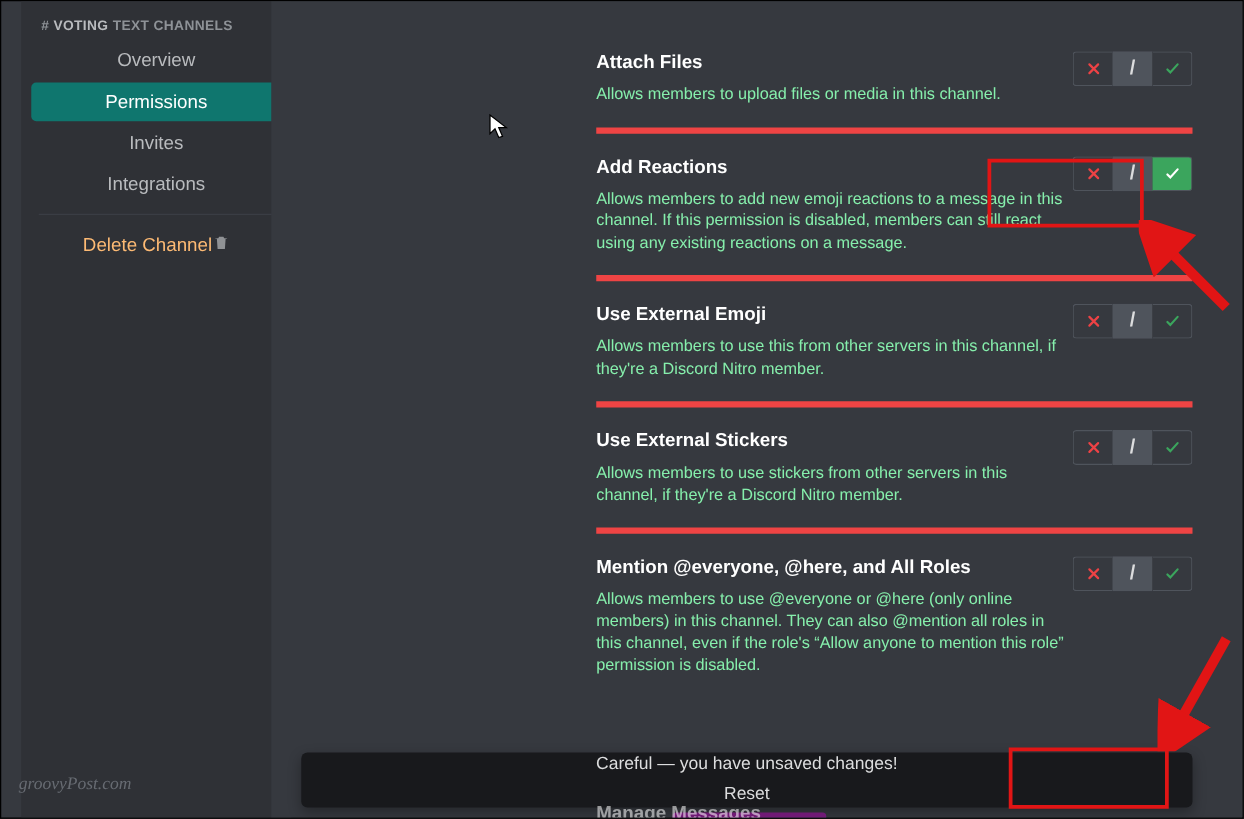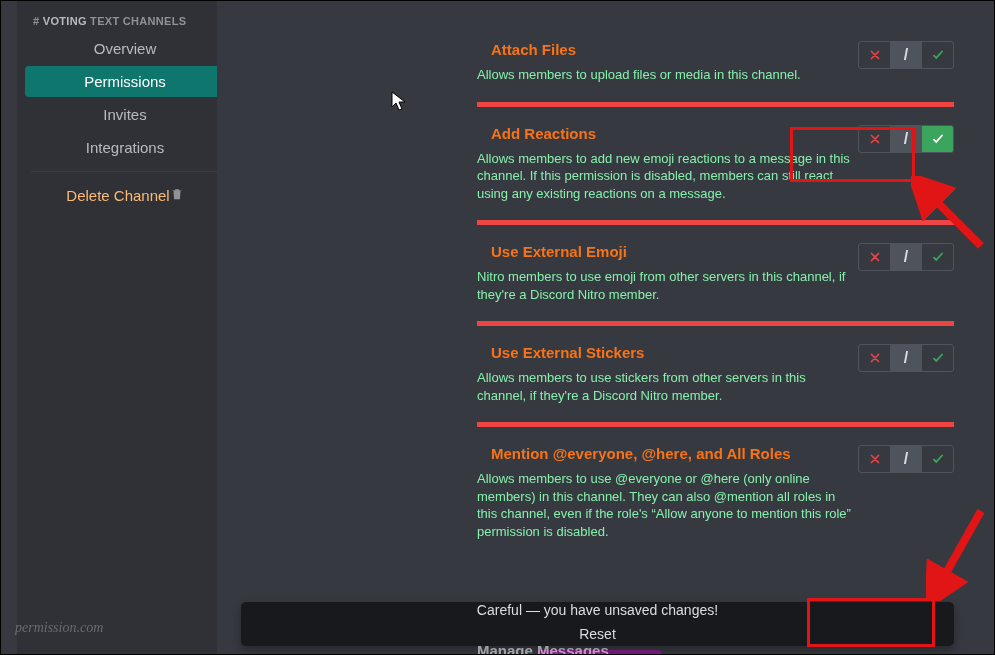--- a/index.html
+++ b/index.html
@@ -59,25 +59,24 @@
     padding: 18px 0 18px 0;
     position: relative;
   }
   .perm:first-child { border-top: none; padding-top: 28px; }
   .perm-head {
     display: flex;
     align-items: flex-start;
     justify-content: space-between;
   }
   .perm-title {
-    color: #f97316;
+    color: #ffffff;
     font-size: 15px;
     font-weight: 600;
     margin-bottom: 8px;
-    margin-left: 14px;
   }
   .perm-desc {
     color: #86efac;
     font-size: 13px;
     line-height: 1.35;
     max-width: 400px;
   }
 
   .tri {
     display: flex;
@@ -265,21 +264,21 @@
               </svg>
             </div>
         </div>
       </div>
     </div>
 
     <div class="perm">
       <div class="perm-head">
         <div>
           <div class="perm-title">Use External Emoji</div>
-          <div class="perm-desc">Nitro members to use emoji from other servers in this channel, if they're a Discord Nitro member.</div>
+          <div class="perm-desc">Allows members to use this from other servers in this channel, if they're a Discord Nitro member.</div>
         </div>
         <div class="tri">
           <div class="seg deny">
               <svg width="14" height="14" viewBox="0 0 24 24" fill="none" stroke-width="3" stroke-linecap="round">
                 <path d="M6 6l12 12M18 6L6 18"></path>
               </svg>
             </div>
           <div class="seg pass active">/</div>
           <div class="seg allow">
               <svg width="14" height="14" viewBox="0 0 24 24" fill="none" stroke-width="3" stroke-linecap="round">
@@ -338,21 +337,21 @@
 </div>
 
 <div class="unsaved">
   <div class="unsaved-msg">Careful — you have unsaved changes!</div>
   <button class="unsaved-reset">Reset</button>
   <button class="unsaved-save">Save Changes</button>
 </div>
 
 <div class="cutoff-perm">Manage Messages</div>
 
-<div class="watermark">permission.com</div>
+<div class="watermark">groovyPost.com</div>
 
 <svg class="cursor-icon" width="16" height="22" viewBox="0 0 16 22">
   <path d="M1 1 L1 16 L5 12 L8 19 L11 18 L8 11 L14 11 Z" fill="#fff" stroke="#000" stroke-width="1"></path>
 </svg>
 
 <div class="anno-box" style="left:789px; top:126px; width:125px; height:55px;"></div>
 <div class="anno-box" style="left:806px; top:597px; width:128px; height:49px;"></div>
 
 <svg class="arrow" style="left:910px; top:175px;" width="80" height="80" viewBox="0 0 80 80">
   <defs>

